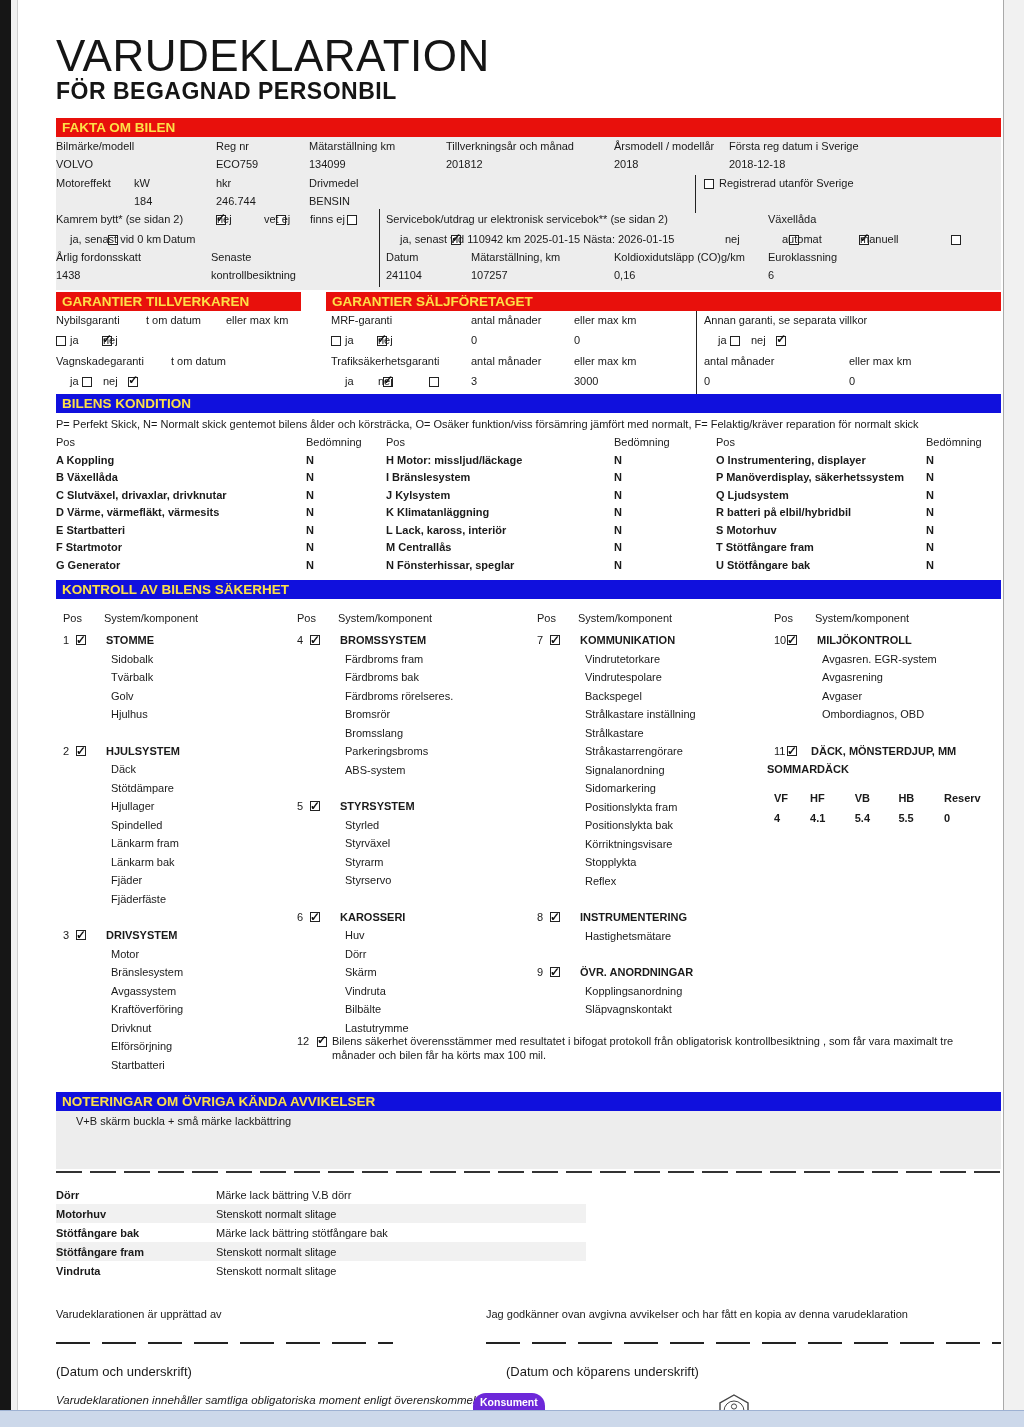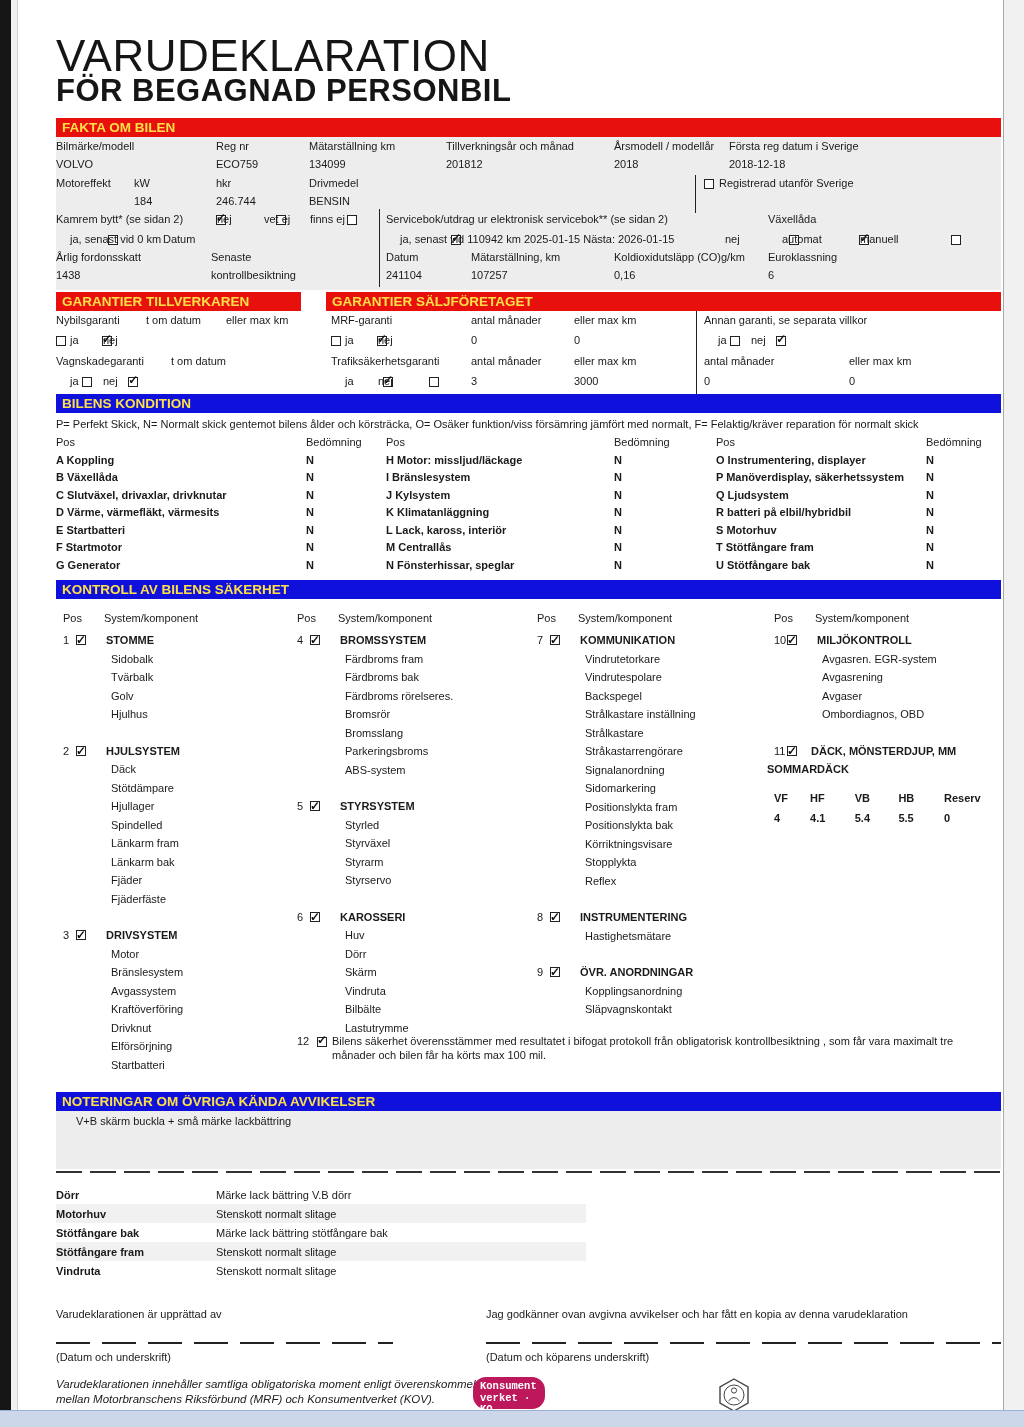--- a/index.html
+++ b/index.html
@@ -8,21 +8,21 @@
     font-family: "Liberation Sans", sans-serif;
     background:#f1f1f1; color:#1a1a1a; position:relative; overflow:hidden;
   }
   .edge-black { position:absolute; left:0; top:0; width:11px; height:1412px; background:#161616; }
   .bottom-strip { position:absolute; left:0; top:1410px; width:1024px; height:17px; background:#ccd8ea; border-top:1px solid #9db1d2; }
   .page { position:absolute; left:17px; top:0; width:987px; height:1410px; background:#ffffff; border-left:1px solid #cfcfcf; border-right:1px solid #a9a9a9; }
   .content { position:absolute; left:38px; top:0; width:945px; }
 
   .title-block { margin-top:34px; padding-right:14px; color:#151515; }
   .title1 { font-size:44px; font-weight:normal; letter-spacing:0.5px; line-height:44px; }
-  .title2 { font-size:31px; font-weight:bold; letter-spacing:0.5px; line-height:26px; }
+  .title2 { font-size:23px; font-weight:bold; letter-spacing:0.5px; line-height:26px; }
 
   .bar { height:19px; color:#fde047; font-weight:bold; font-size:13.5px; line-height:19px; padding-left:6px; }
   .bar.red { background:#e8100c; }
   .bar.blue { background:#1010dd; }
   .mt14 { margin-top:14px; }
 
   .abs { position:absolute; white-space:nowrap; }
 
   .fakta-body { position:relative; height:153px; background:#ededed; font-size:11px; }
   .vline { position:absolute; width:0; border-left:1.5px solid #222; }
@@ -64,25 +64,25 @@
   .avv-table { width:530px; }
   .avv-row { display:flex; height:19px; align-items:center; font-size:11px; }
   .avv-row.striped { background:#f1f1f1; }
   .avv-part { width:160px; font-weight:bold; }
 
   .sig-row { display:flex; margin-top:28px; font-size:11px; }
   .sig-left { width:430px; } .sig-right { flex:1; }
   .sig-lines { display:flex; margin-top:22px; }
   .dashline { height:2px; background:repeating-linear-gradient(90deg,#222 0 34px,transparent 34px 46px); }
   .dl-left { width:337px; margin-right:93px; } .dl-right { width:515px; }
-  .sig-caps { display:flex; font-size:11px; margin-top:7px; }
+  .sig-caps { display:flex; font-size:13px; margin-top:20px;gap:20px; }
 
   .legal-row { position:relative; margin-top:14px; height:52px; }
   .legal-text { font-size:11.5px; font-style:italic; width:440px; line-height:15px; }
-  .kv-badge { position:absolute; left:417px; top:0; width:72px; height:32px; background:#be185d; border-radius:13px; color:#fff; font-size:10.5px; font-weight:bold; line-height:11.5px; padding:4px 0 0 7px;font-family:Liberation Mono, monospace; }
+  .kv-badge { position:absolute; left:417px; top:0; width:72px; height:32px; background:#6d28d9; border-radius:13px; color:#fff; font-size:10.5px; font-weight:bold; line-height:11.5px; padding:4px 0 0 7px; }
   .mrf-logo { position:absolute; left:660px; top:0; }
   .sid { position:absolute; right:0; bottom:8px; font-size:10px; font-style:italic; }
 </style>
 </head>
 <body>
 
 <div class="edge-black"></div>
 <div class="page">
 <div class="content">
 

